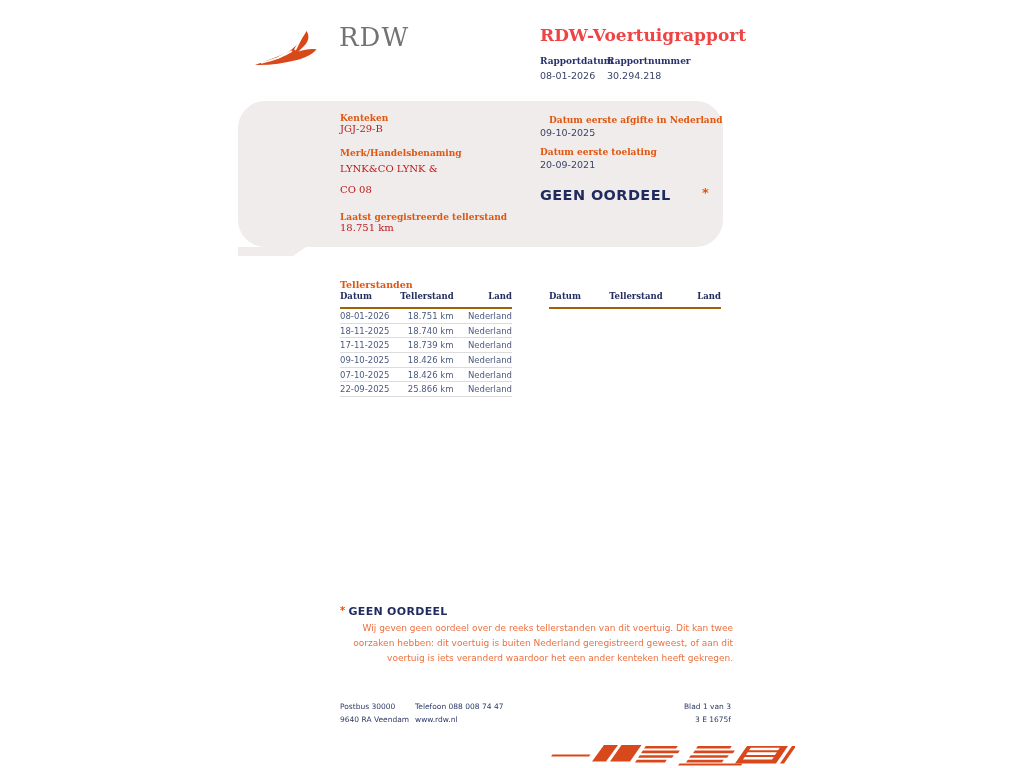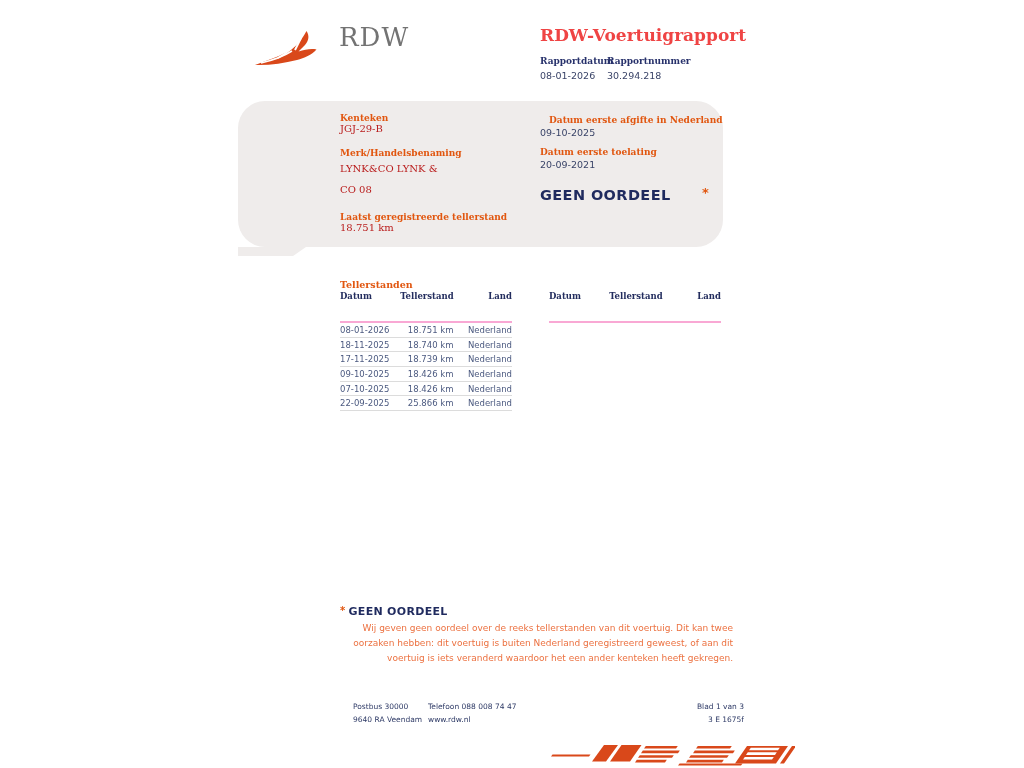--- a/index.html
+++ b/index.html
@@ -26,33 +26,33 @@
   .fld-small   { position:absolute; font-size:9.5px; color:#3a4468; white-space:nowrap; }
   .merk-lines  { line-height:21px; }
   .oordeel     { position:absolute; left:302px; top:86px; font-weight:bold; font-size:14.5px; letter-spacing:0.4px; color:#1f2a5e; }
   .oordeel-ast { position:absolute; left:464px; top:84px; font-weight:bold; font-size:13px; color:#e1560f; }
 
   
   .section-title { left:340px; top:279px; font-family:"DejaVu Serif", serif; font-weight:bold; font-size:9.5px; color:#e1560f; }
   .meter-table { width:172px; }
   .mt1 { left:340px; top:291px; }
   .mt2 { left:549px; top:291px; }
-  .thead { display:flex; border-bottom:2px solid #f9a8d4; padding-bottom:20px; }
+  .thead { display:flex; border-bottom:2px solid #a16207; padding-bottom:6px; }
   .th  { font-family:"DejaVu Serif", serif; font-weight:bold; font-size:8.5px; color:#232d5e; }
   .c0 { width:35%; text-align:left; } .c1 { width:31%; text-align:right; } .c2 { width:34%; text-align:right; }
   .tr  { display:flex; align-items:center; height:14.7px; border-bottom:1px solid #dcdcdc; }
   .td  { font-size:8.5px; color:#4c5a80; white-space:nowrap; }
 
   
   .note-title { left:340px; top:605px; font-weight:bold; font-size:11px; color:#1f2a5e; letter-spacing:0.3px; }
   .note-title .mark { color:#e1560f; font-size:10px; margin-right:3px; vertical-align:1px; }
   .note-body  { left:340px; top:621px; width:393px; font-size:9px; line-height:15px; color:#ec7140;text-align:right; }
 
   
-  .ft { font-size:7.5px; color:#2e3a66; white-space:nowrap;margin-left:13px; }
+  .ft { font-size:7.5px; color:#2e3a66; white-space:nowrap; }
   .ft-addr1 { left:340px; top:702px; } .ft-addr2 { left:340px; top:715px; }
   .ft-phone { left:415px; top:702px; } .ft-web   { left:415px; top:715px; }
   .ft-page  { left:630px; top:702px; width:101px; text-align:right; }
   .ft-code  { left:630px; top:715px; width:101px; text-align:right; }
 
   .stripes { left:545px; top:744px; }
 </style>
 </head>
 <body>
 

